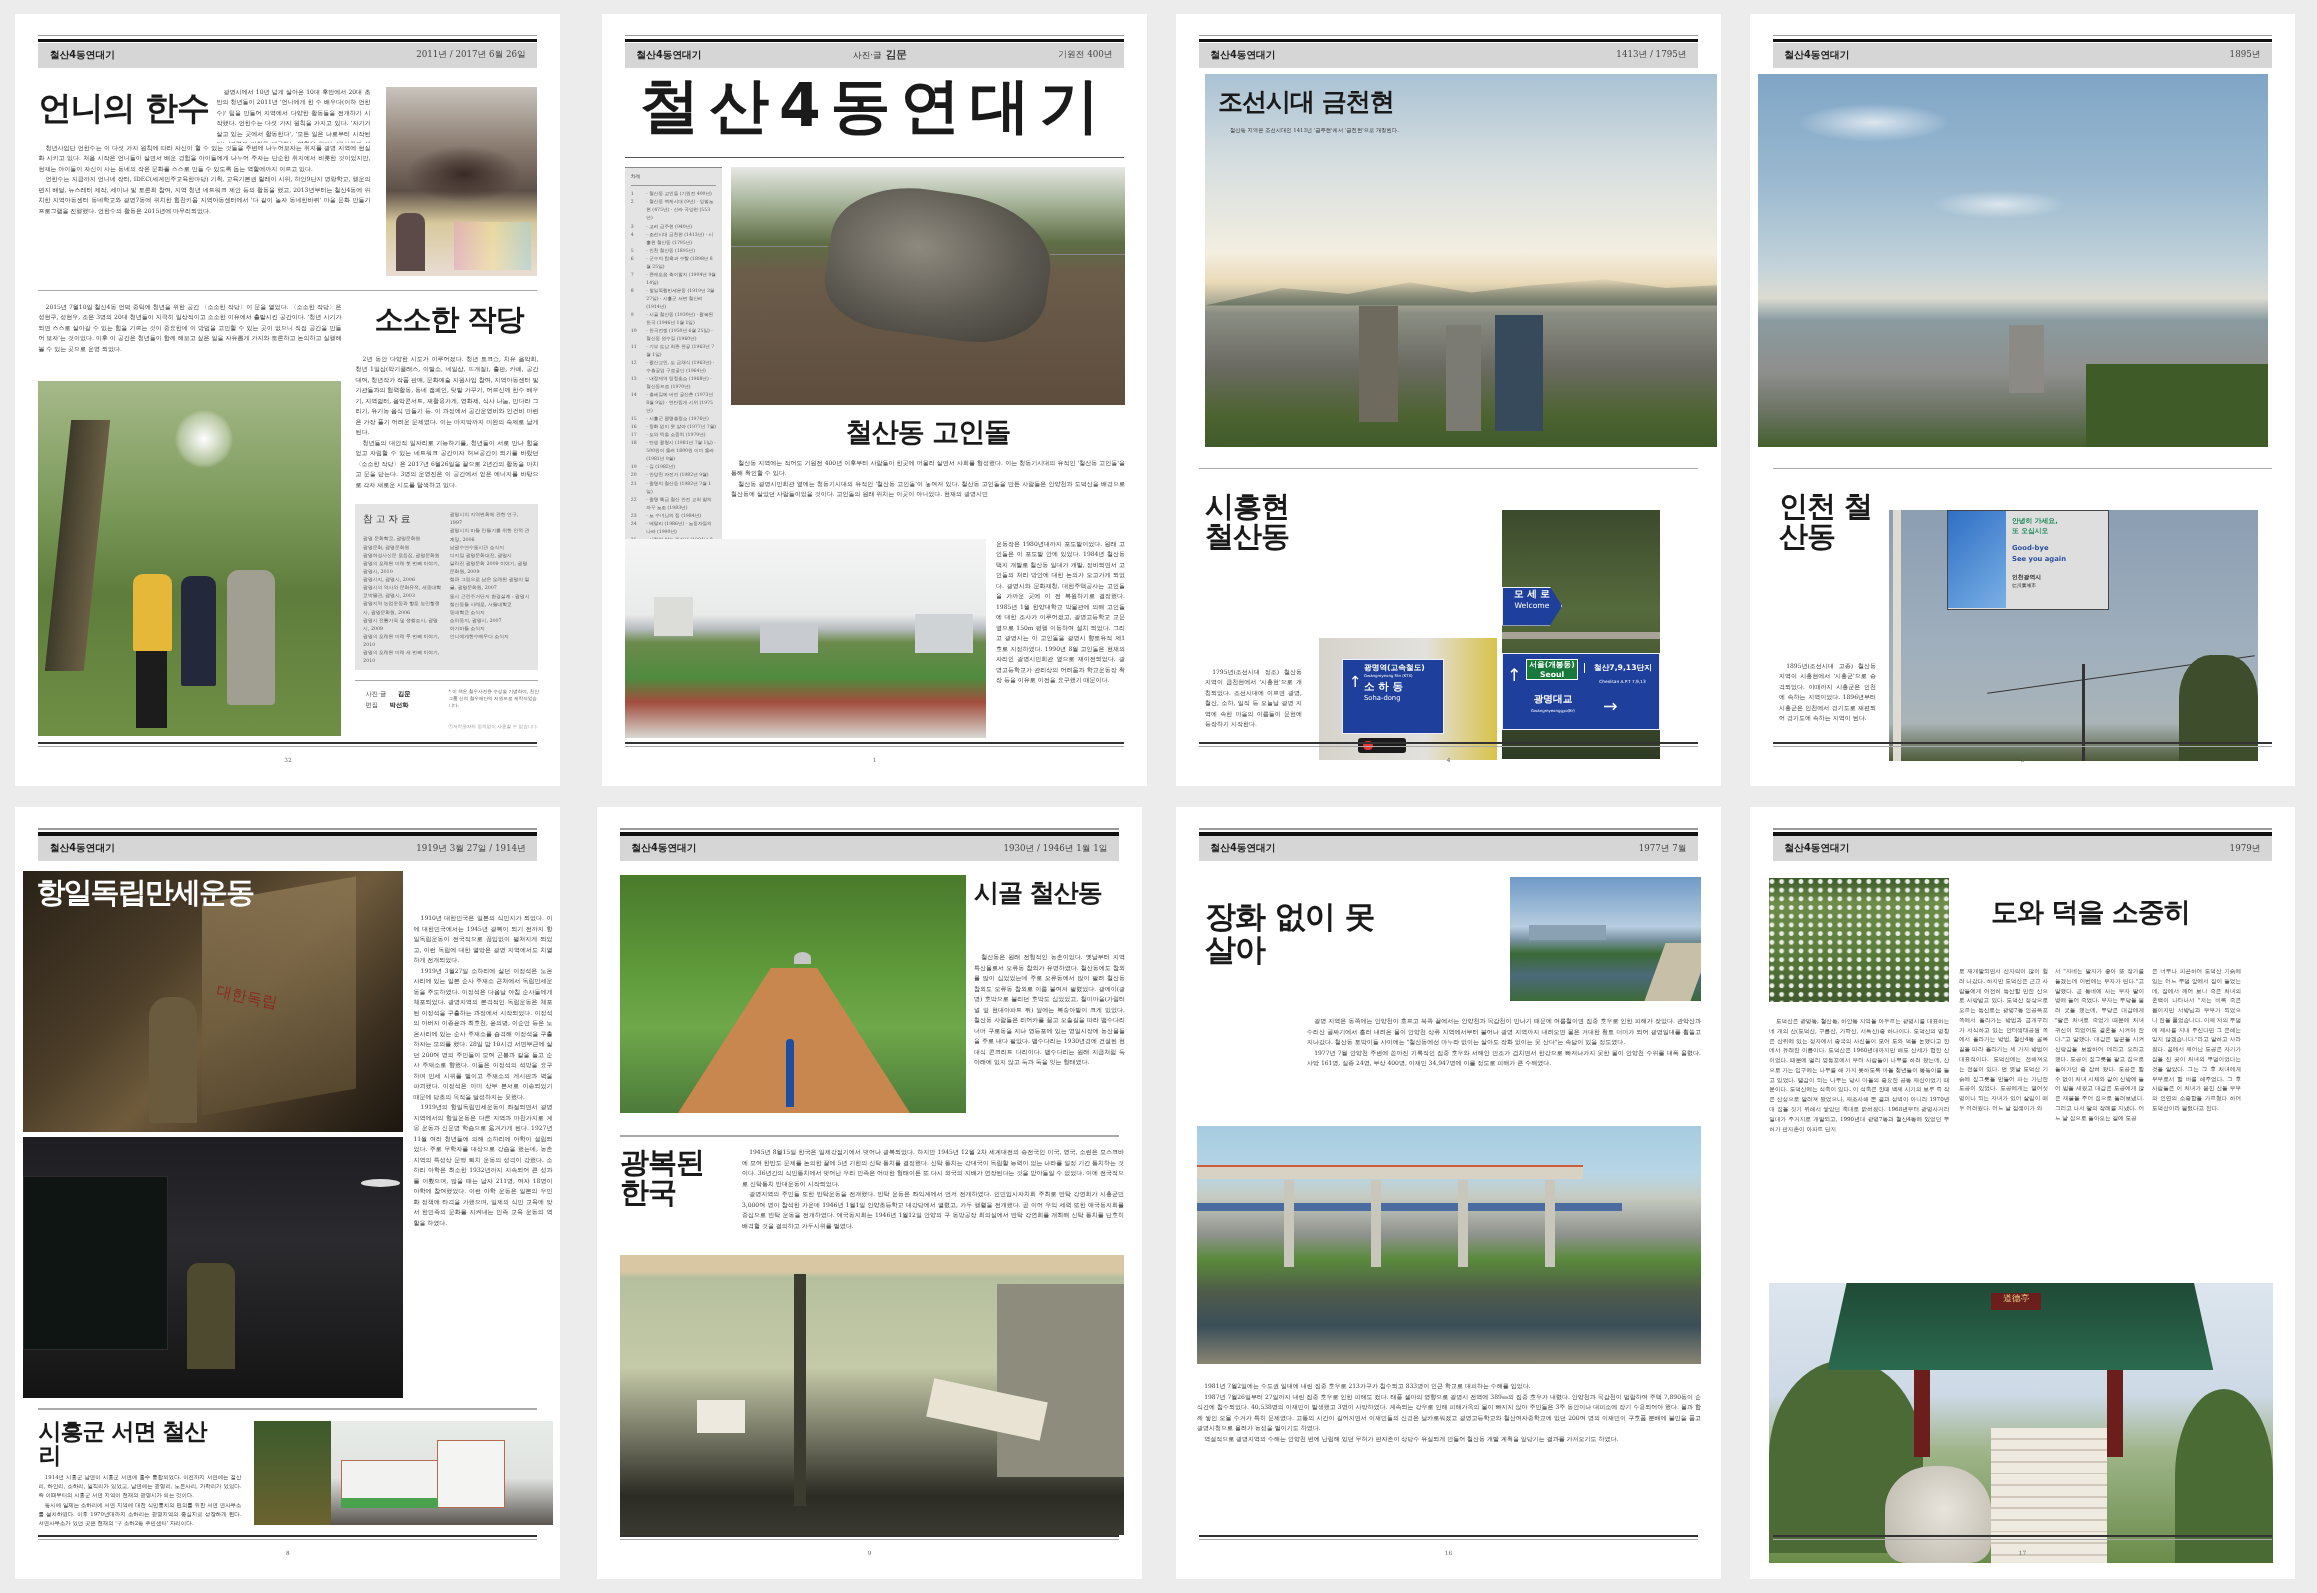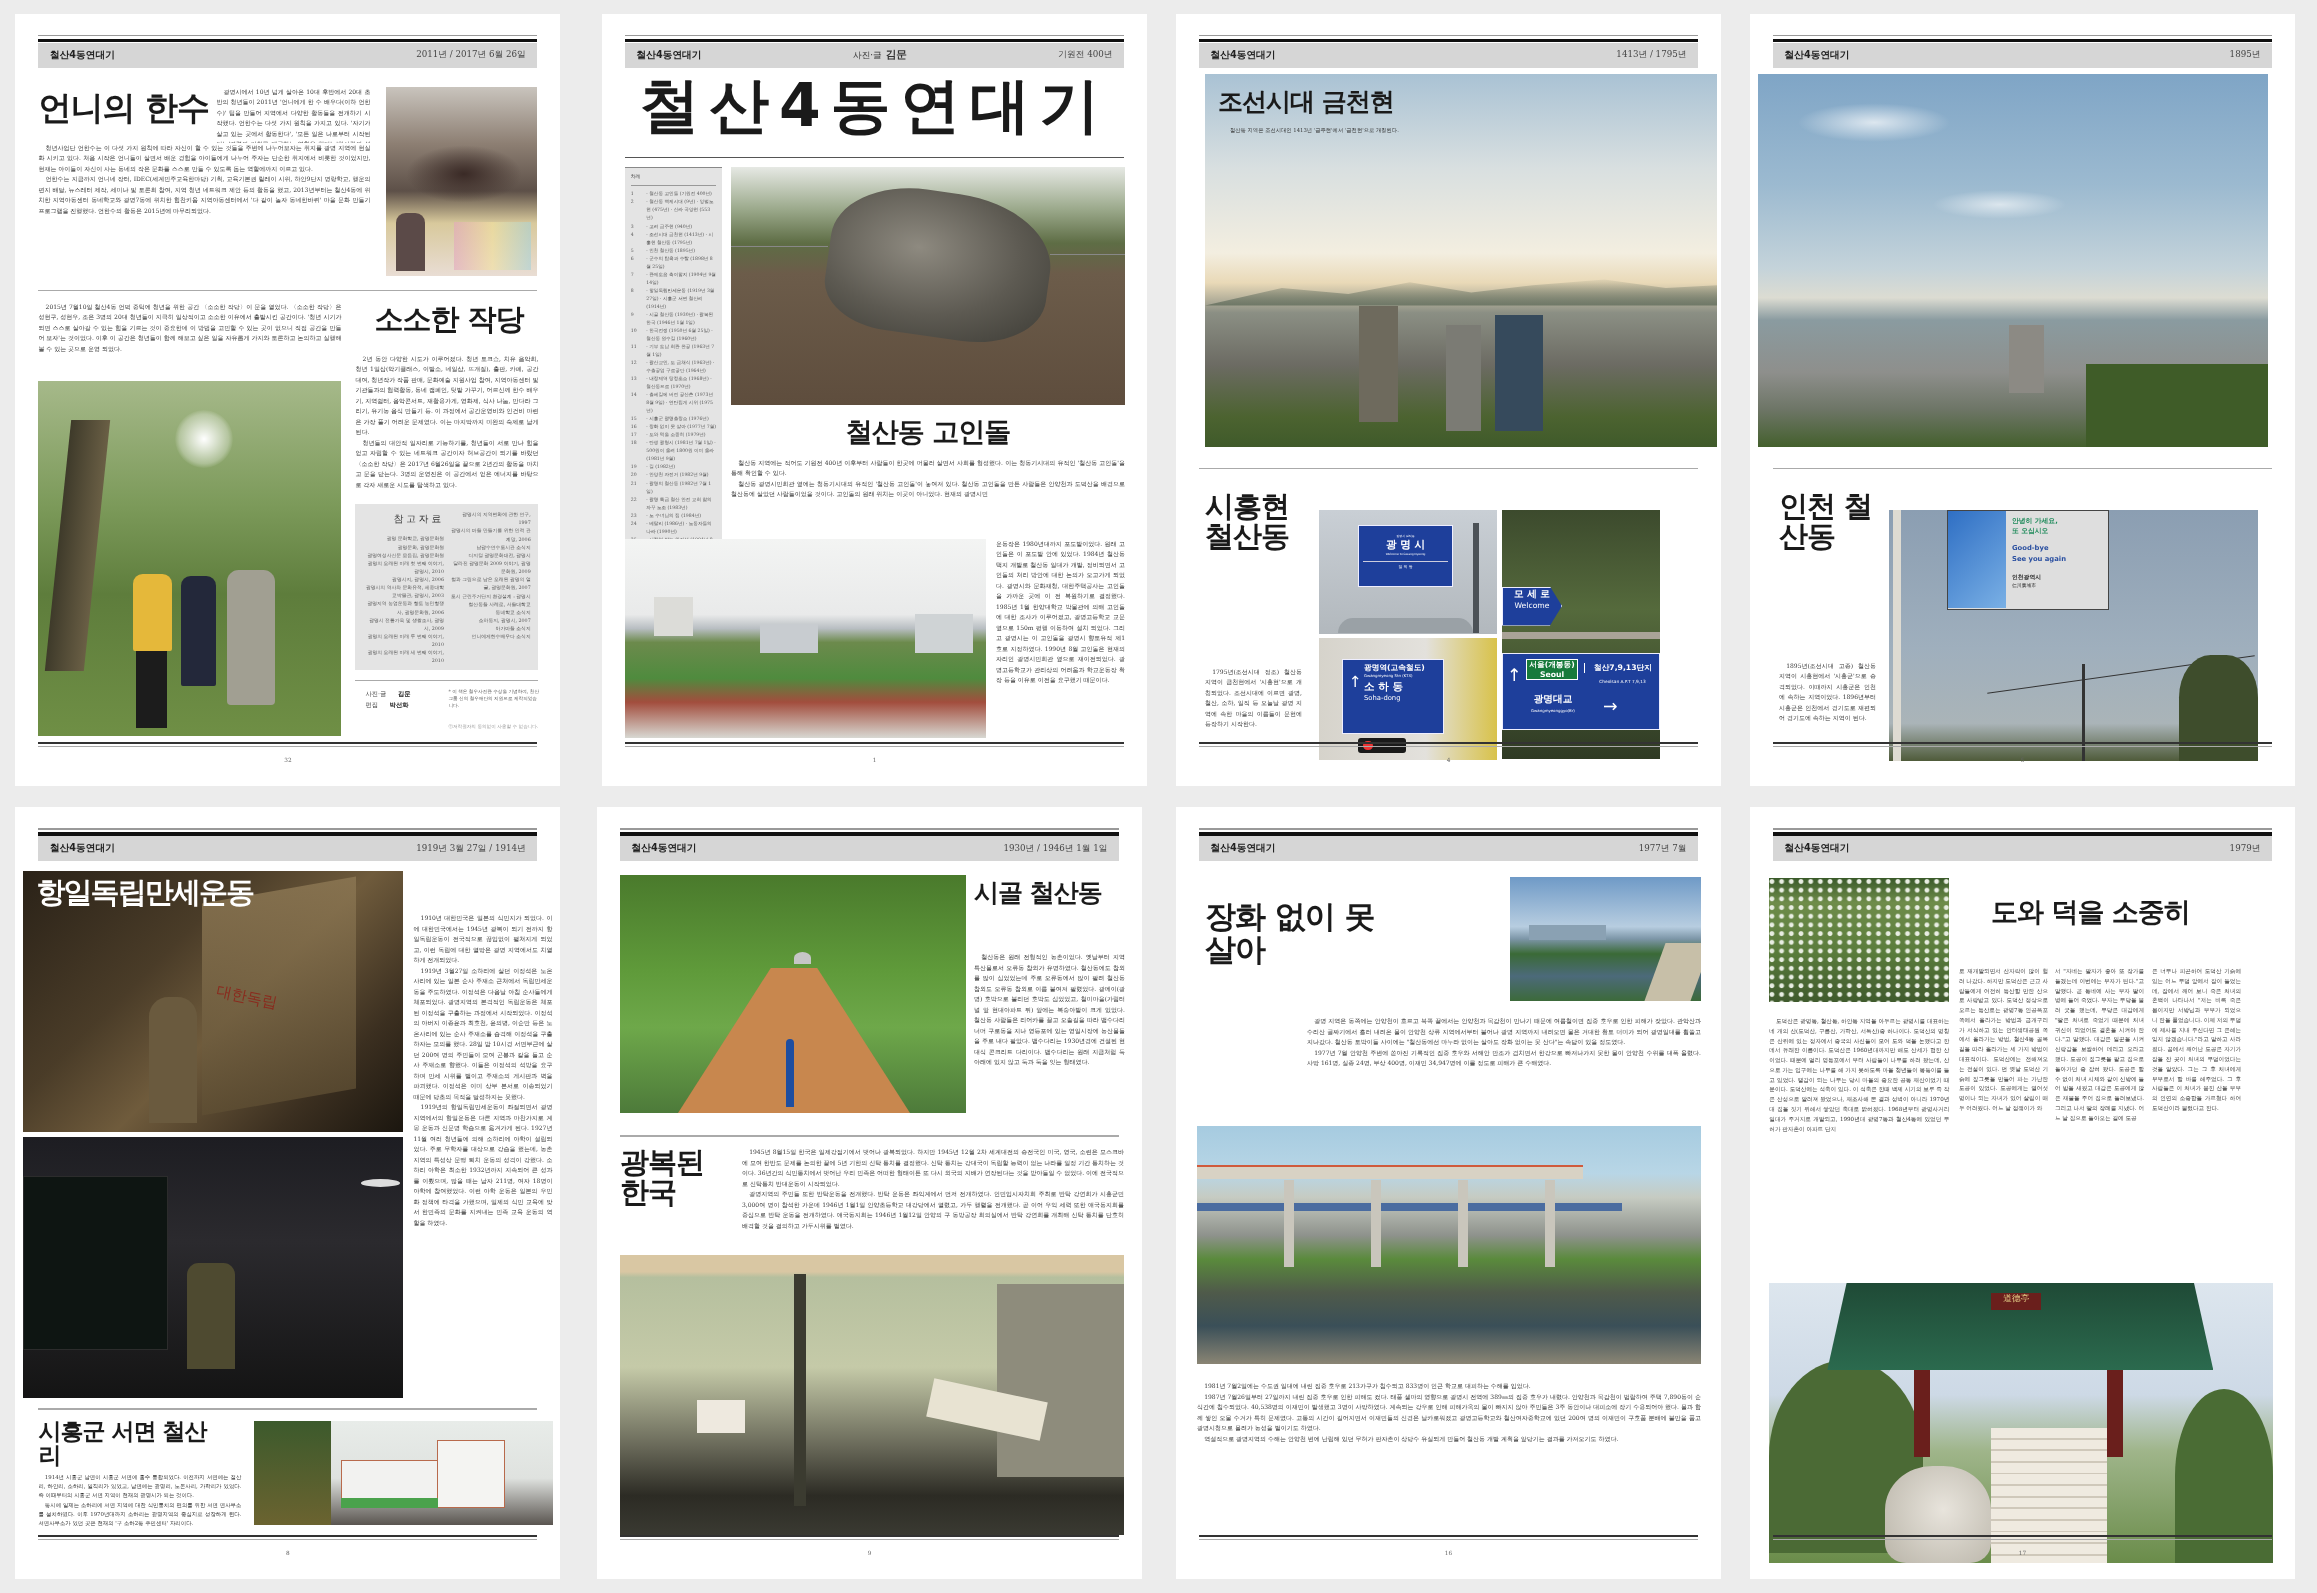--- a/index.html
+++ b/index.html
@@ -72,21 +72,21 @@
 
   <div class="photo" style="left:23px; top:367px; width:303px; height:355px; background: linear-gradient(180deg,#a6b98a 0%,#7c9a5a 35%,#5e7d3c 60%,#6f8f45 100%);">
     <div style="position:absolute; left:137px; top:29px; width:58px; height:58px; border-radius:50%; background:radial-gradient(circle,#fff 0%,rgba(255,255,255,.3) 60%,transparent 72%);"></div>
     <div style="position:absolute; left:19.3px; top:39px; width:39px; height:251px; background:linear-gradient(90deg,#3e3a2a,#6a5f45);transform:skewX(-6deg);"></div>
     <div style="position:absolute; left:95px; top:193px; width:39px; height:77px; background:#e5b83a; border-radius:9.7px 9.7px 1.9px 1.9px;"></div>
     <div style="position:absolute; left:98px; top:270px; width:31px; height:77px; background:#1c1c1c;"></div>
     <div style="position:absolute; left:143px; top:195px; width:35px; height:110px; background:#23283a; border-radius:9.7px 9.7px 1.9px 1.9px;"></div>
     <div style="position:absolute; left:189px; top:189px; width:48px; height:135px; background:#a19f92; border-radius:11.6px 11.6px 3.9px 3.9px;"></div>
   </div>
 
-  <div class="gray-box" style="left:340px; top:490px; width:183px; height:166px;text-align:right;">
+  <div class="gray-box" style="left:340px; top:490px; width:183px; height:166px;">
     <div class="refs" style="padding:7.7px; gap:5.8px;">
       <div>
         <h4>참고자료</h4>
         <div>광명 문화학교, 광명문화원</div>
         <div>광명문화, 광명문화원</div>
         <div>광명여성사신문 모음집, 광명문화원</div>
         <div>광명의 오래된 미래 첫 번째 이야기, 광명시, 2010</div>
         <div>광명시지, 광명시, 2006</div>
         <div>광명시의 역사와 문화유적, 세종대학교박물관, 광명시, 2003</div>
         <div>광명지역 농업운동과 향토 농민항쟁사, 광명문화원, 2006</div>
@@ -307,30 +307,20 @@
     <div style="position:absolute; left:241px; top:251px; width:35px; height:106px; background:#7b7b74;"></div>
   </div>
   <div class="headline" style="left:42px; top:75px; font-size:25px;">조선시대 금천현</div>
   <div class="caption" style="left:54px; top:113px; font-size:5.3px;">철산동 지역은 조선시대인 1413년 '금주현'에서 '금천현'으로 개칭된다.</div>
 
   <div class="rule" style="left:23px; right:23px; top:454px;"></div>
 
   <div class="headline" style="left:29px; top:477px; font-size:29px; width:106px;">시흥현 철산동</div>
   <div class="body" style="left:29px; top:653px; width:97px;">1795년(조선시대 정조) 철산동 지역이 금천현에서 '시흥현'으로 개칭되었다. 조선시대에 이르면 광명, 철산, 소하, 일직 등 오늘날 광명 지역에 속한 마을의 이름들이 문헌에 등장하기 시작한다.</div>
 
-  <div class="photo" style="left:143px; top:496px; width:178px; height:124px; background:linear-gradient(180deg,#c9cfd5 0%,#b2b8bd 100%);">
-    <div class="sign" style="left:39px; top:15.4px; width:95px; height:62px; font-size:10.6px; padding-top:7.7px;">
-      <div style="font-size:2.9px;">광명시 일직동</div>
-      <div style="font-weight:bold;">광 명 시</div>
-      <div style="font-size:2.9px;">Welcome to Gwangmyeong</div>
-      <div style="font-size:3.9px; border-top:1px solid #ccd; margin:5.8px 3.9px 0; padding-top:1.9px;">일 직 동</div>
-    </div>
-    <div style="position:absolute; left:154px; top:13.5px; width:5.8px; height:110px; background:#4c5257;"></div>
-    <div style="position:absolute; left:19.3px; top:108px; width:135px; height:15.4px; background:#9aa1a6; border-radius:58px 58px 0 0;"></div>
-  </div>
   <div class="photo" style="left:143px; top:624px; width:178px; height:122px; background:linear-gradient(90deg,#d6d3cb 0%,#e3e1dc 60%,#d8c24a 100%);">
     <div class="sign" style="left:23px; top:21px; width:102px; height:75px; font-size:8.7px; text-align:left; padding:3.9px 3.9px 0 21px;">
       <div style="position:absolute; left:5.8px; top:13.5px; font-size:15.4px;">↑</div>
       <div style="font-weight:bold; font-size:7.7px;">광명역(고속철도)</div>
       <div style="font-size:3.9px;">Gwangmyeong Stn (KTX)</div>
       <div style="font-weight:bold; font-size:10.6px; margin-top:1.9px;">소 하 동</div>
       <div style="font-size:6.8px;">Soha-dong</div>
     </div>
     <div style="position:absolute; left:39px; top:100px; width:48px; height:15.4px; background:#1a1a1a; border-radius:2.9px;"></div>
     <div style="position:absolute; left:44px; top:103px; width:9.7px; height:9.7px; background:#e33; border-radius:50%;"></div>

